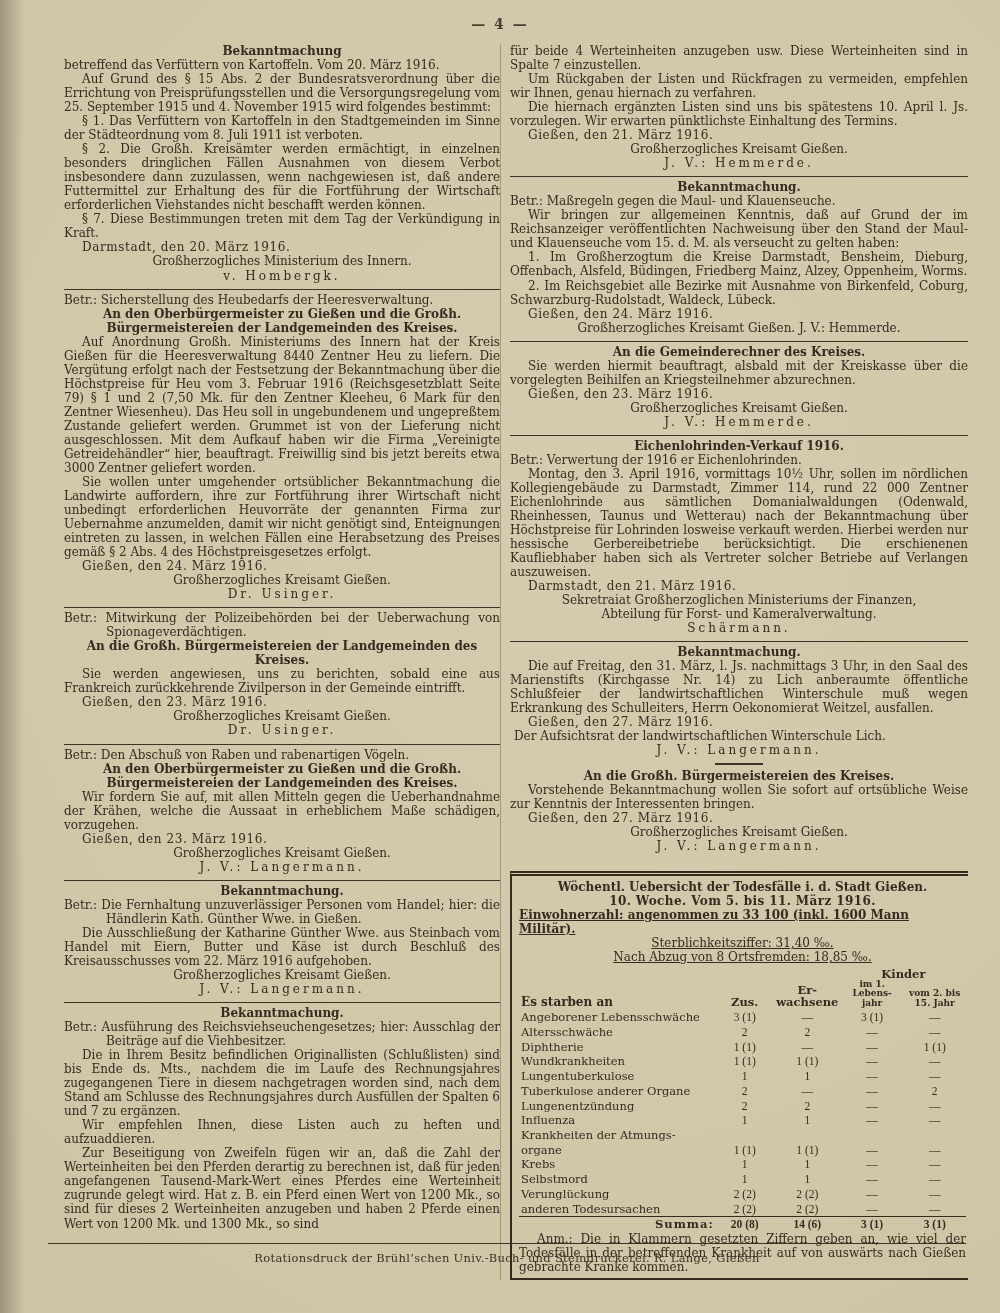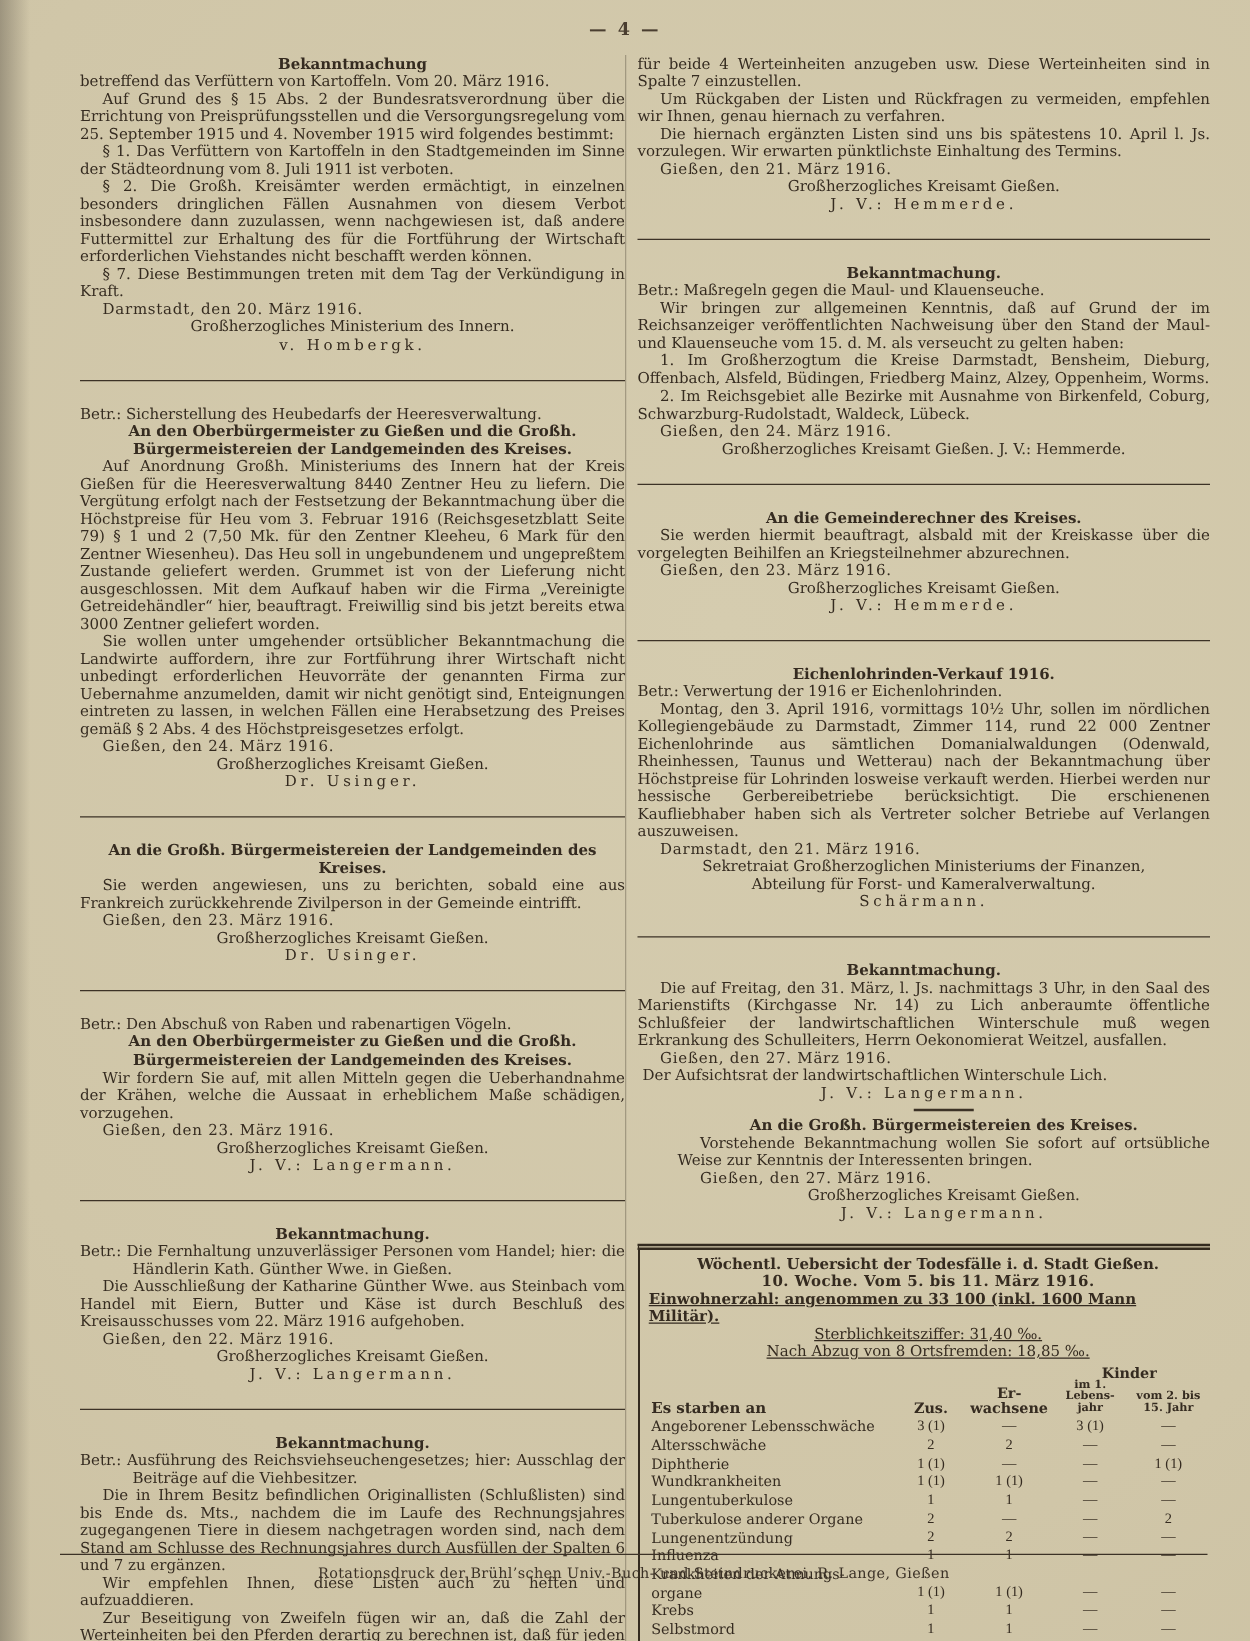--- a/index.html
+++ b/index.html
@@ -23,22 +23,22 @@
     text-align:center;font-size:14px;font-weight:700;letter-spacing:2px;color:#4a3e30;
   }
   .content{
     position:absolute;top:44px;left:64px;display:flex;gap:0;
   }
   .col{display:block;}
   .col-left{width:436px;}
   .col-right{width:458px;border-left:1px solid rgba(72,62,50,.35);padding-left:9px;}
 
   section.notice{margin:0 0 4px 0;}
-  section.rule-top{border-top:1.5px solid #3c3226;padding-top:19px;margin-top:21px;}
-  section.short-top{margin-top:4px;padding-top:1px;margin-left:32px;}
+  section.rule-top{border-top:1.5px solid #3c3226;padding-top:3px;margin-top:6px;}
+  section.short-top{margin-top:4px;padding-top:1px;}
   section.short-top::before{content:"";display:block;width:48px;border-top:2px solid #3c3226;margin:0 auto 4px;}
 
   .col p{margin:0;font-size:12px;line-height:1.17;}
   .blk-title{text-align:center;font-weight:700;font-size:19px;line-height:1.15;margin-bottom:1px;}
   .blk-title2{text-align:center;font-weight:700;font-size:16px;line-height:1.2;margin-bottom:1px;}
   .blk-betr{padding-left:42px;text-indent:-42px;text-align:justify;}
   .blk-address{text-align:center;font-weight:700;font-size:13px;line-height:1.18;}
   .blk-body{text-align:justify;text-indent:18px;}
   .blk-body-flush{text-align:justify;}
   .blk-date{padding-left:18px;letter-spacing:.6px;}
@@ -102,39 +102,39 @@
           <section class="notice rule-top">
             <p class="blk-betr">Betr.:  Sicherstellung des Heubedarfs der Heeresverwaltung.</p>
             <p class="blk-address">An den Oberbürgermeister zu Gießen und die Großh. Bürgermeistereien der Landgemeinden des Kreises.</p>
             <p class="blk-body">Auf Anordnung Großh. Ministeriums des Innern hat der Kreis Gießen für die Heeresverwaltung 8440 Zentner Heu zu liefern. Die Vergütung erfolgt nach der Festsetzung der Bekanntmachung über die Höchstpreise für Heu vom 3. Februar 1916 (Reichsgesetzblatt Seite 79) § 1 und 2 (7,50 Mk. für den Zentner Kleeheu, 6 Mark für den Zentner Wiesenheu). Das Heu soll in ungebundenem und ungepreßtem Zustande geliefert werden. Grummet ist von der Lieferung nicht ausgeschlossen. Mit dem Aufkauf haben wir die Firma „Vereinigte Getreidehändler“ hier, beauftragt. Freiwillig sind bis jetzt bereits etwa 3000 Zentner geliefert worden.</p>
             <p class="blk-body">Sie wollen unter umgehender ortsüblicher Bekanntmachung die Landwirte auffordern, ihre zur Fortführung ihrer Wirtschaft nicht unbedingt erforderlichen Heuvorräte der genannten Firma zur Uebernahme anzumelden, damit wir nicht genötigt sind, Enteignungen eintreten zu lassen, in welchen Fällen eine Herabsetzung des Preises gemäß § 2 Abs. 4 des Höchstpreisgesetzes erfolgt.</p>
             <p class="blk-date">Gießen, den 24. März 1916.</p>
             <p class="blk-sig">Großherzogliches Kreisamt Gießen.</p>
             <p class="blk-name">Dr. Usinger.</p>
           </section>
           <section class="notice rule-top">
+            <p class="blk-betr">Betr.:  Mitwirkung der Polizeibehörden bei der Ueberwachung von Spionageverdächtigen.</p>
             <p class="blk-address">An die Großh. Bürgermeistereien der Landgemeinden des Kreises.</p>
             <p class="blk-body">Sie werden angewiesen, uns zu berichten, sobald eine aus Frankreich zurückkehrende Zivilperson in der Gemeinde eintrifft.</p>
             <p class="blk-date">Gießen, den 23. März 1916.</p>
             <p class="blk-sig">Großherzogliches Kreisamt Gießen.</p>
             <p class="blk-name">Dr. Usinger.</p>
           </section>
           <section class="notice rule-top">
             <p class="blk-betr">Betr.:  Den Abschuß von Raben und rabenartigen Vögeln.</p>
             <p class="blk-address">An den Oberbürgermeister zu Gießen und die Großh. Bürgermeistereien der Landgemeinden des Kreises.</p>
             <p class="blk-body">Wir fordern Sie auf, mit allen Mitteln gegen die Ueberhandnahme der Krähen, welche die Aussaat in erheblichem Maße schädigen, vorzugehen.</p>
             <p class="blk-date">Gießen, den 23. März 1916.</p>
             <p class="blk-sig">Großherzogliches Kreisamt Gießen.</p>
             <p class="blk-name">J. V.: Langermann.</p>
           </section>
           <section class="notice rule-top">
             <p class="blk-title2">Bekanntmachung.</p>
             <p class="blk-betr">Betr.:  Die Fernhaltung unzuverlässiger Personen vom Handel; hier: die Händlerin Kath. Günther Wwe. in Gießen.</p>
             <p class="blk-body">Die Ausschließung der Katharine Günther Wwe. aus Steinbach vom Handel mit Eiern, Butter und Käse ist durch Beschluß des Kreisausschusses vom 22. März 1916 aufgehoben.</p>
-            <p class="blk-date">Gießen, den 22. März 1916.</p>
             <p class="blk-sig">Großherzogliches Kreisamt Gießen.</p>
             <p class="blk-name">J. V.: Langermann.</p>
           </section>
           <section class="notice rule-top">
             <p class="blk-title2">Bekanntmachung.</p>
             <p class="blk-betr">Betr.:  Ausführung des Reichsviehseuchengesetzes; hier: Ausschlag der Beiträge auf die Viehbesitzer.</p>
             <p class="blk-body">Die in Ihrem Besitz befindlichen Originallisten (Schlußlisten) sind bis Ende ds. Mts., nachdem die im Laufe des Rechnungsjahres zugegangenen Tiere in diesem nachgetragen worden sind, nach dem Stand am Schlusse des Rechnungsjahres durch Ausfüllen der Spalten 6 und 7 zu ergänzen.</p>
             <p class="blk-body">Wir empfehlen Ihnen, diese Listen auch zu heften und aufzuaddieren.</p>
             <p class="blk-body">Zur Beseitigung von Zweifeln fügen wir an, daß die Zahl der Werteinheiten bei den Pferden derartig zu berechnen ist, daß für jeden angefangenen Tausend-Mark-Wert eines Pferdes eine Werteinheit zugrunde gelegt wird. Hat z. B. ein Pferd einen Wert von 1200 Mk., so sind für dieses 2 Werteinheiten anzugeben und haben 2 Pferde einen Wert von 1200 Mk. und 1300 Mk., so sind</p>
           </section>

